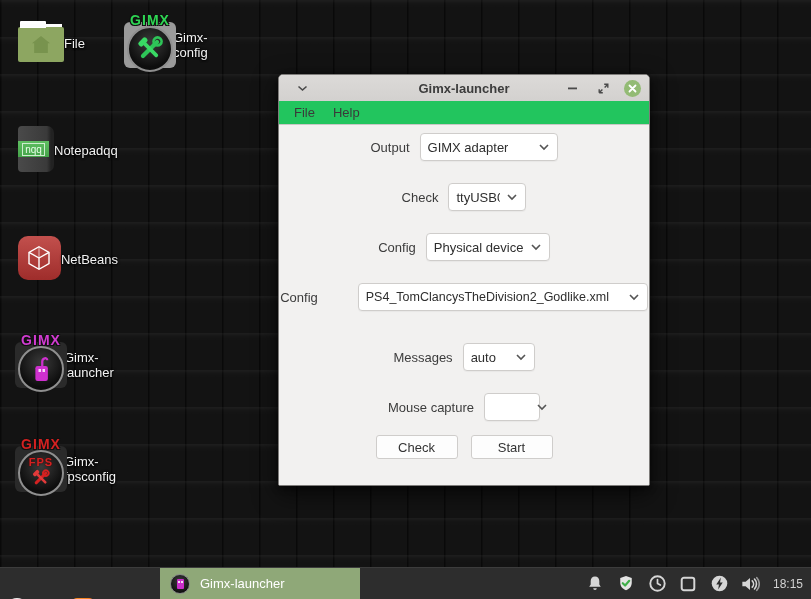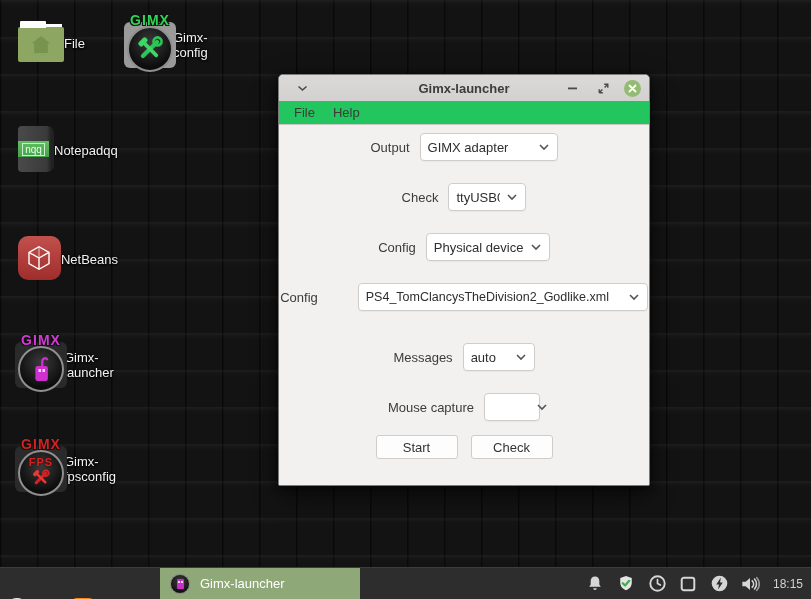--- a/index.html
+++ b/index.html
@@ -296,22 +296,22 @@
         <span class="val">auto</span>
         <span class="chev">
             <svg width="12" height="8" viewBox="0 0 12 8">
               <path d="M2 2l4 4 4-4" fill="none" stroke="#555" stroke-width="1.6"></path>
             </svg>
           </span>
       </div>
     </div>
 
     <div class="btn-row">
+      <div class="btn">Check</div>
       <div class="btn">Start</div>
-      <div class="btn">Check</div>
     </div>
   </div>
 </div>
 
 <div class="taskbar">
   <div class="tb-icon mint-btn">
     <div class="mint-circle">
         <span>lm</span>
       </div>
   </div>

